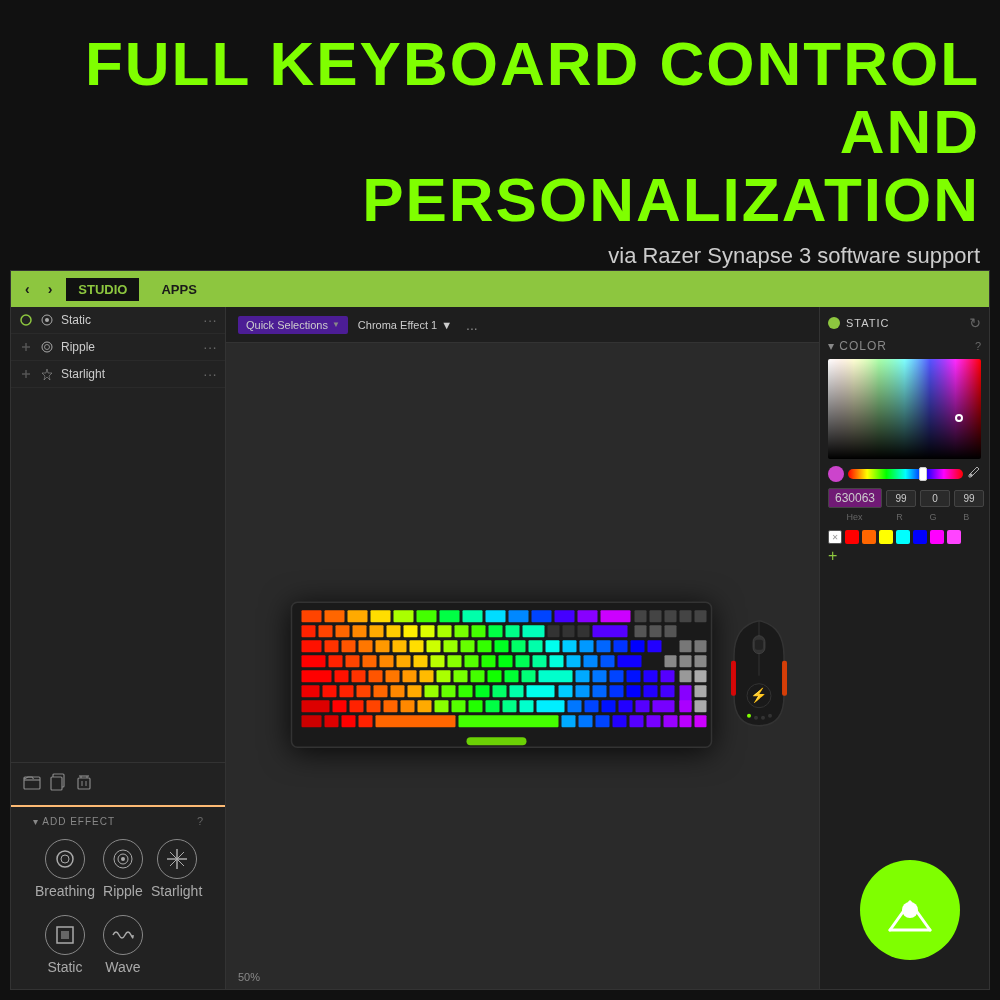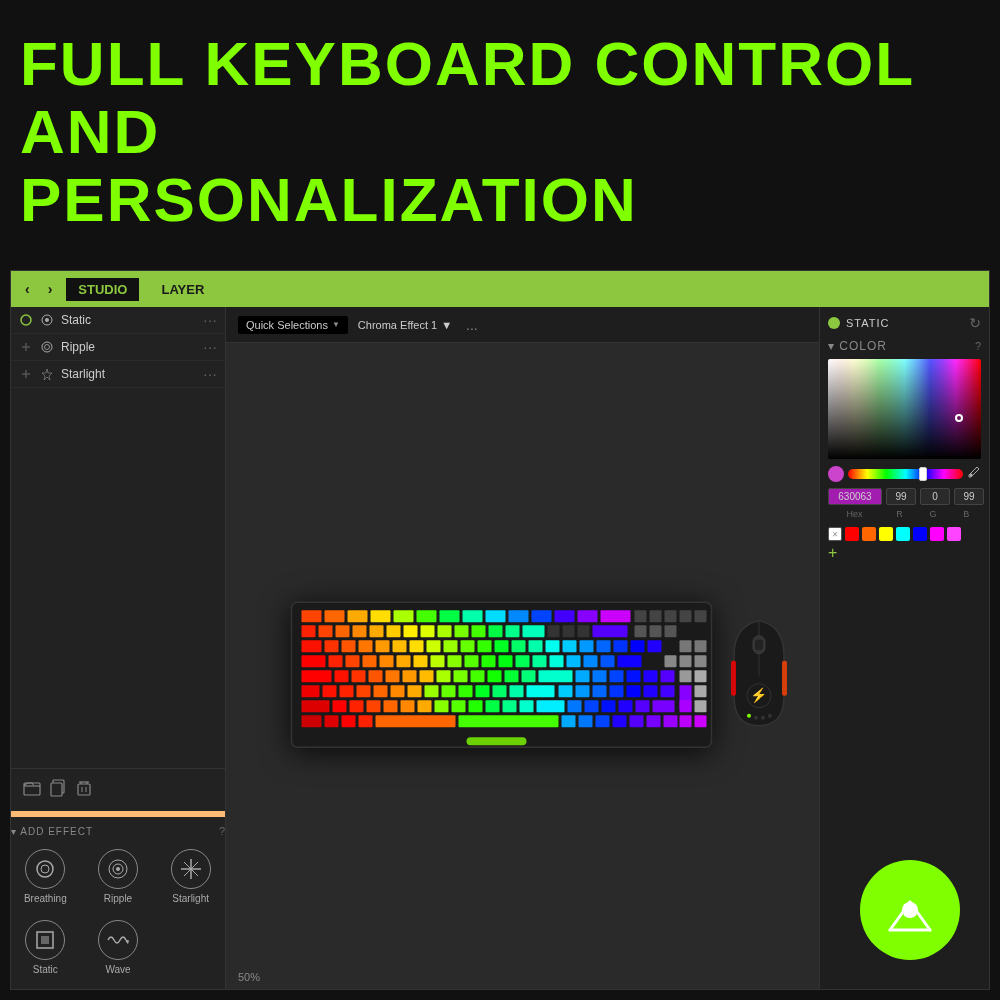--- a/index.html
+++ b/index.html
@@ -8,21 +8,21 @@
       height: 1000px;
       background: #111111;
       font-family: Arial, sans-serif;
       overflow: hidden;
       position: relative;
     }
 
     
     .top-section {
       background: #111111;
-      text-align: left;
+      text-align: right;
       padding: 30px 20px 20px;
     }
     .main-title {
       font-size: 62px;
       font-weight: 900;
       color: #7fff00;
       line-height: 1.1;
       letter-spacing: 2px;
       text-transform: uppercase;
       font-family: Arial Black, Arial, sans-serif;
@@ -141,22 +141,22 @@
       border-top: 1px solid #333;
     }
     .layer-action-btn {
       color: #888;
       font-size: 16px;
       cursor: pointer;
     }
 
     
     .add-effect-section {
-      border-top: 6px solid #fdba74;
-      padding: 8px 0 4px;
+      border-top: 2px solid #fdba74;
+      padding: 8px 22px 4px;
     }
     .add-effect-header {
       display: flex;
       align-items: center;
       justify-content: space-between;
       margin-bottom: 6px;
     }
     .add-effect-label {
       font-size: 10px;
       color: #888;
@@ -188,21 +188,21 @@
       border: 1.5px solid #888;
       border-radius: 50%;
       display: flex;
       align-items: center;
       justify-content: center;
       margin-bottom: 4px;
       color: #aaa;
       font-size: 18px;
     }
     .effect-name {
-      font-size: 10px;
+      font-size: 14px;
       color: #aaa;
       text-align: left;
     }
 
     
     .center-canvas {
       flex: 1;
       background: #2a2a2a;
       position: relative;
       overflow: hidden;
@@ -216,21 +216,21 @@
       padding: 0 12px;
       gap: 10px;
       border-bottom: 1px solid #333;
     }
     .chroma-dropdown {
       display: flex;
       align-items: center;
       gap: 4px;
       font-size: 11px;
       color: #ccc;
-      background: #000000;
+      background: #4c1d95;
       padding: 3px 8px;
       border-radius: 2px;
       cursor: pointer;
     }
     .chroma-dropdown .arrow { color: #888; font-size: 8px; }
     .chroma-effect {
       display: flex;
       align-items: center;
       gap: 4px;
       font-size: 11px;
@@ -459,29 +459,30 @@
     .keyboard-svg {
       filter: drop-shadow(0 4px 15px rgba(0,0,0,0.8));
     }
   </style>
 </head>
 <body>
 
 <div class="top-section">
   <div class="main-title">FULL KEYBOARD CONTROL AND</div>
   <div class="main-title">PERSONALIZATION</div>
+  <div class="sub-title">via Razer Synapse 3 software support</div>
 </div>
 
 <div class="app-window">
 
   <div class="nav-bar">
     <span class="nav-arrow">‹</span>
     <span class="nav-arrow">›</span>
     <span class="nav-tab active">STUDIO</span>
-    <span class="nav-tab">LAYER</span>
+    <span class="nav-tab">APPS</span>
   </div>
 
   <div class="content-area">
 
     <div class="left-panel">
 
       <div class="layer-item">
         <div class="layer-vis">
           <svg width="12" height="12" viewBox="0 0 12 12">
               <circle cx="6" cy="6" r="5" stroke="#8dc63f" stroke-width="1.5" fill="none"></circle>
@@ -873,21 +874,21 @@
         </div>
         <span class="eyedropper-btn">
           <svg width="14" height="14" viewBox="0 0 14 14">
               <path d="M10 2 L12 4 L6 10 L4 12 L2 12 L2 10 L8 4 Z" stroke="#aaa" stroke-width="1" fill="none"></path>
               <circle cx="4" cy="10" r="1.5" fill="#aaa"></circle>
             </svg>
         </span>
       </div>
 
       <div class="color-values-row">
-        <input class="color-val-box hex" style="background: #a21caf; border: 1px solid rgb(68, 68, 68); border-radius: 2px; padding: 2px 4px; font-size: 10px; color: rgb(204, 204, 204); width: 54px; text-align: center; outline: none;" value="630063">
+        <input class="color-val-box hex" style="background: #701a75; border: 1px solid rgb(68, 68, 68); border-radius: 2px; padding: 2px 4px; font-size: 12px; color: rgb(204, 204, 204); width: 54px; text-align: center; outline: none;" value="630063">
         <input class="color-val-box rgb" style="background: rgb(42, 42, 42); border: 1px solid rgb(68, 68, 68); border-radius: 2px; padding: 2px 4px; font-size: 10px; color: rgb(204, 204, 204); width: 30px; text-align: center; outline: none;" value="99">
         <input class="color-val-box rgb" style="background: rgb(42, 42, 42); border: 1px solid rgb(68, 68, 68); border-radius: 2px; padding: 2px 4px; font-size: 10px; color: rgb(204, 204, 204); width: 30px; text-align: center; outline: none;" value="0">
         <input class="color-val-box rgb" style="background: rgb(42, 42, 42); border: 1px solid rgb(68, 68, 68); border-radius: 2px; padding: 2px 4px; font-size: 10px; color: rgb(204, 204, 204); width: 30px; text-align: center; outline: none;" value="99">
       </div>
       <div class="color-labels-row">
         <span class="clabel" style="width:54px;font-size:9px;color:#666;text-align:center;display:inline-block;">Hex</span>
         <span class="clabel rgb" style="width:30px;font-size:9px;color:#666;text-align:center;display:inline-block;">R</span>
         <span class="clabel rgb" style="width:30px;font-size:9px;color:#666;text-align:center;display:inline-block;">G</span>
         <span class="clabel rgb" style="width:30px;font-size:9px;color:#666;text-align:center;display:inline-block;">B</span>
       </div>

